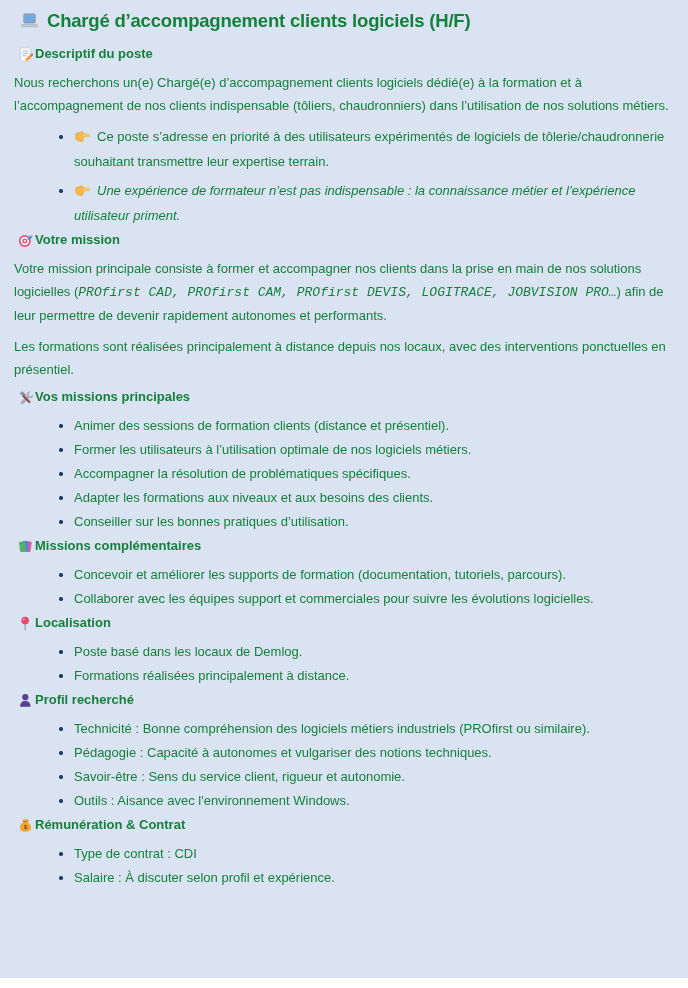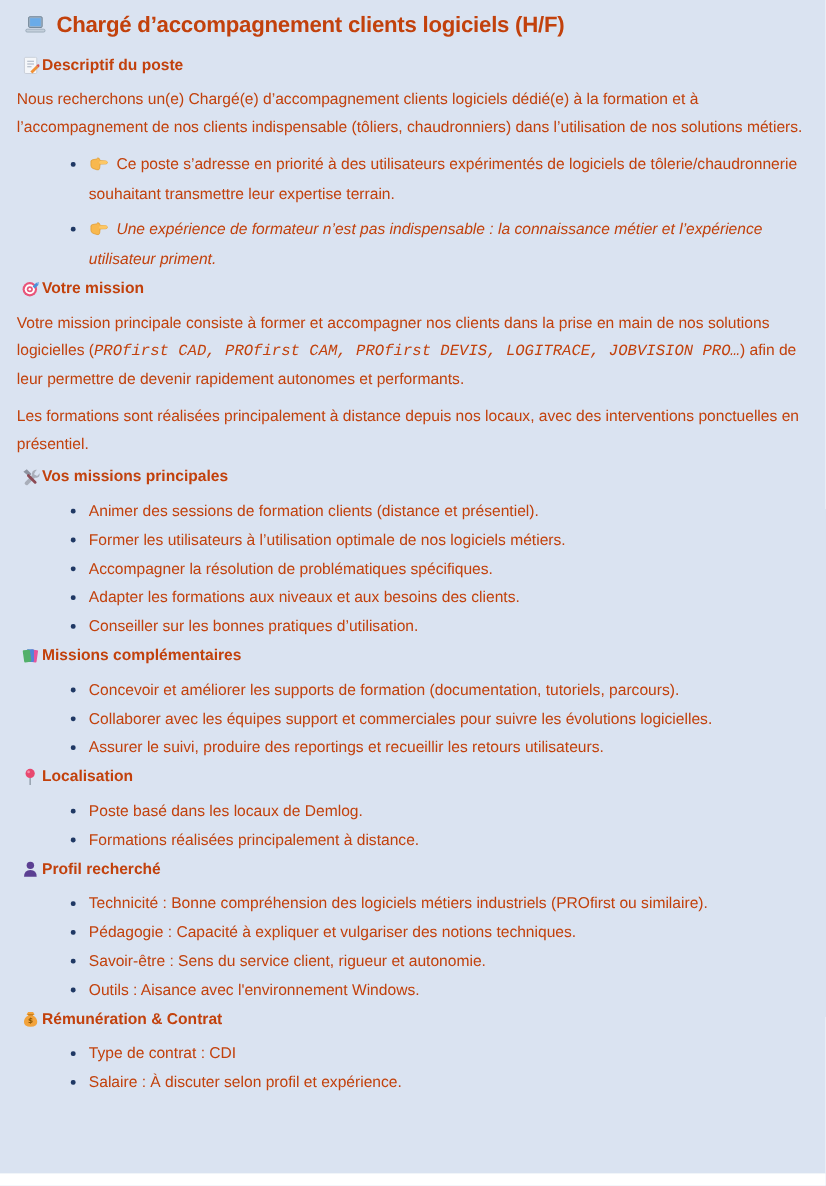--- a/index.html
+++ b/index.html
@@ -4,21 +4,21 @@
 <style>
   * { box-sizing: border-box; }
   html,body { margin:0; padding:0; }
   body {
     width:688px; height:988px; background:#ffffff;
     font-family:"Liberation Sans", sans-serif;
     -webkit-font-smoothing:antialiased;
   }
   .doc {
     width:688px; height:978px; overflow:hidden;
-    background:#dae3f1; color:#c2410c;
+    background:#dae3f1; color:#15803d;
     padding:10px 14px 0 14px;
   }
   .bottom-strip { width:688px; height:10px; background:#ffffff; }
 
   .title {
     display:flex; align-items:center; gap:8px;
     font-size:18.5px; line-height:22px; font-weight:bold;
     margin:0 0 14px 6px; letter-spacing:-0.2px;
   }
   .sec-h {
@@ -143,21 +143,20 @@
         <rect x="4.6" y="2.2" width="6.4" height="11.4" rx="0.9" fill="#4f86d8"></rect>
         <rect x="1.6" y="2.8" width="6.4" height="10.8" rx="0.9" fill="#53b06a" transform="rotate(-8 4.8 8)"></rect>
       </svg>
     </span>
     <span>Missions complémentaires</span>
   </h2>
 
   <ul>
     <li>Concevoir et améliorer les supports de formation (documentation, tutoriels, parcours).</li>
     <li>Collaborer avec les équipes support et commerciales pour suivre les évolutions logicielles.</li>
-    <li>Assurer le suivi, produire des reportings et recueillir les retours utilisateurs.</li>
   </ul>
 
   <h2 class="sec-h">
     <span class="ic">
       <svg width="15" height="15" viewBox="0 0 16 16">
         <line x1="7.6" y1="8.4" x2="7.6" y2="15.2" stroke="#8d99a6" stroke-width="1.2"></line>
         <circle cx="7.6" cy="4.8" r="4.1" fill="#e8486f"></circle>
         <circle cx="6.2" cy="3.5" r="1.2" fill="#f48ca8"></circle>
       </svg>
     </span>
@@ -174,21 +173,21 @@
       <svg width="15" height="15" viewBox="0 0 16 16">
         <circle cx="7.8" cy="4.4" r="3.3" fill="#5b3f92"></circle>
         <path d="M2.2 14.6 Q2.2 8.6 7.8 8.6 Q13.4 8.6 13.4 14.6 Z" fill="#5b3f92"></path>
       </svg>
     </span>
     <span>Profil recherché</span>
   </h2>
 
   <ul>
     <li>Technicité : Bonne compréhension des logiciels métiers industriels (PROfirst ou similaire).</li>
-    <li>Pédagogie : Capacité à expliquer et vulgariser des notions techniques.</li>
+    <li>Pédagogie : Capacité à autonomes et vulgariser des notions techniques.</li>
     <li>Savoir-être : Sens du service client, rigueur et autonomie.</li>
     <li>Outils : Aisance avec l'environnement Windows.</li>
   </ul>
 
   <h2 class="sec-h">
     <span class="ic">
       <svg width="15" height="15" viewBox="0 0 16 16">
         <path d="M5.8 1.4 L10.2 1.4 L11.6 3.6 L9.8 4.6 Q13.9 6.3 13.9 10.4 Q13.9 14.6 8 14.6 Q2.1 14.6 2.1 10.4 Q2.1 6.3 6.2 4.6 L4.4 3.6 Z" fill="#f2a33c"></path>
         <path d="M6.2 4.6 L9.8 4.6 L10.9 3.2 L5.1 3.2 Z" fill="#c87f1d"></path>
         <text x="8" y="11.6" font-size="6.5" font-weight="bold" fill="#8a5500" text-anchor="middle" font-family="DejaVu Sans, sans-serif">$</text>

